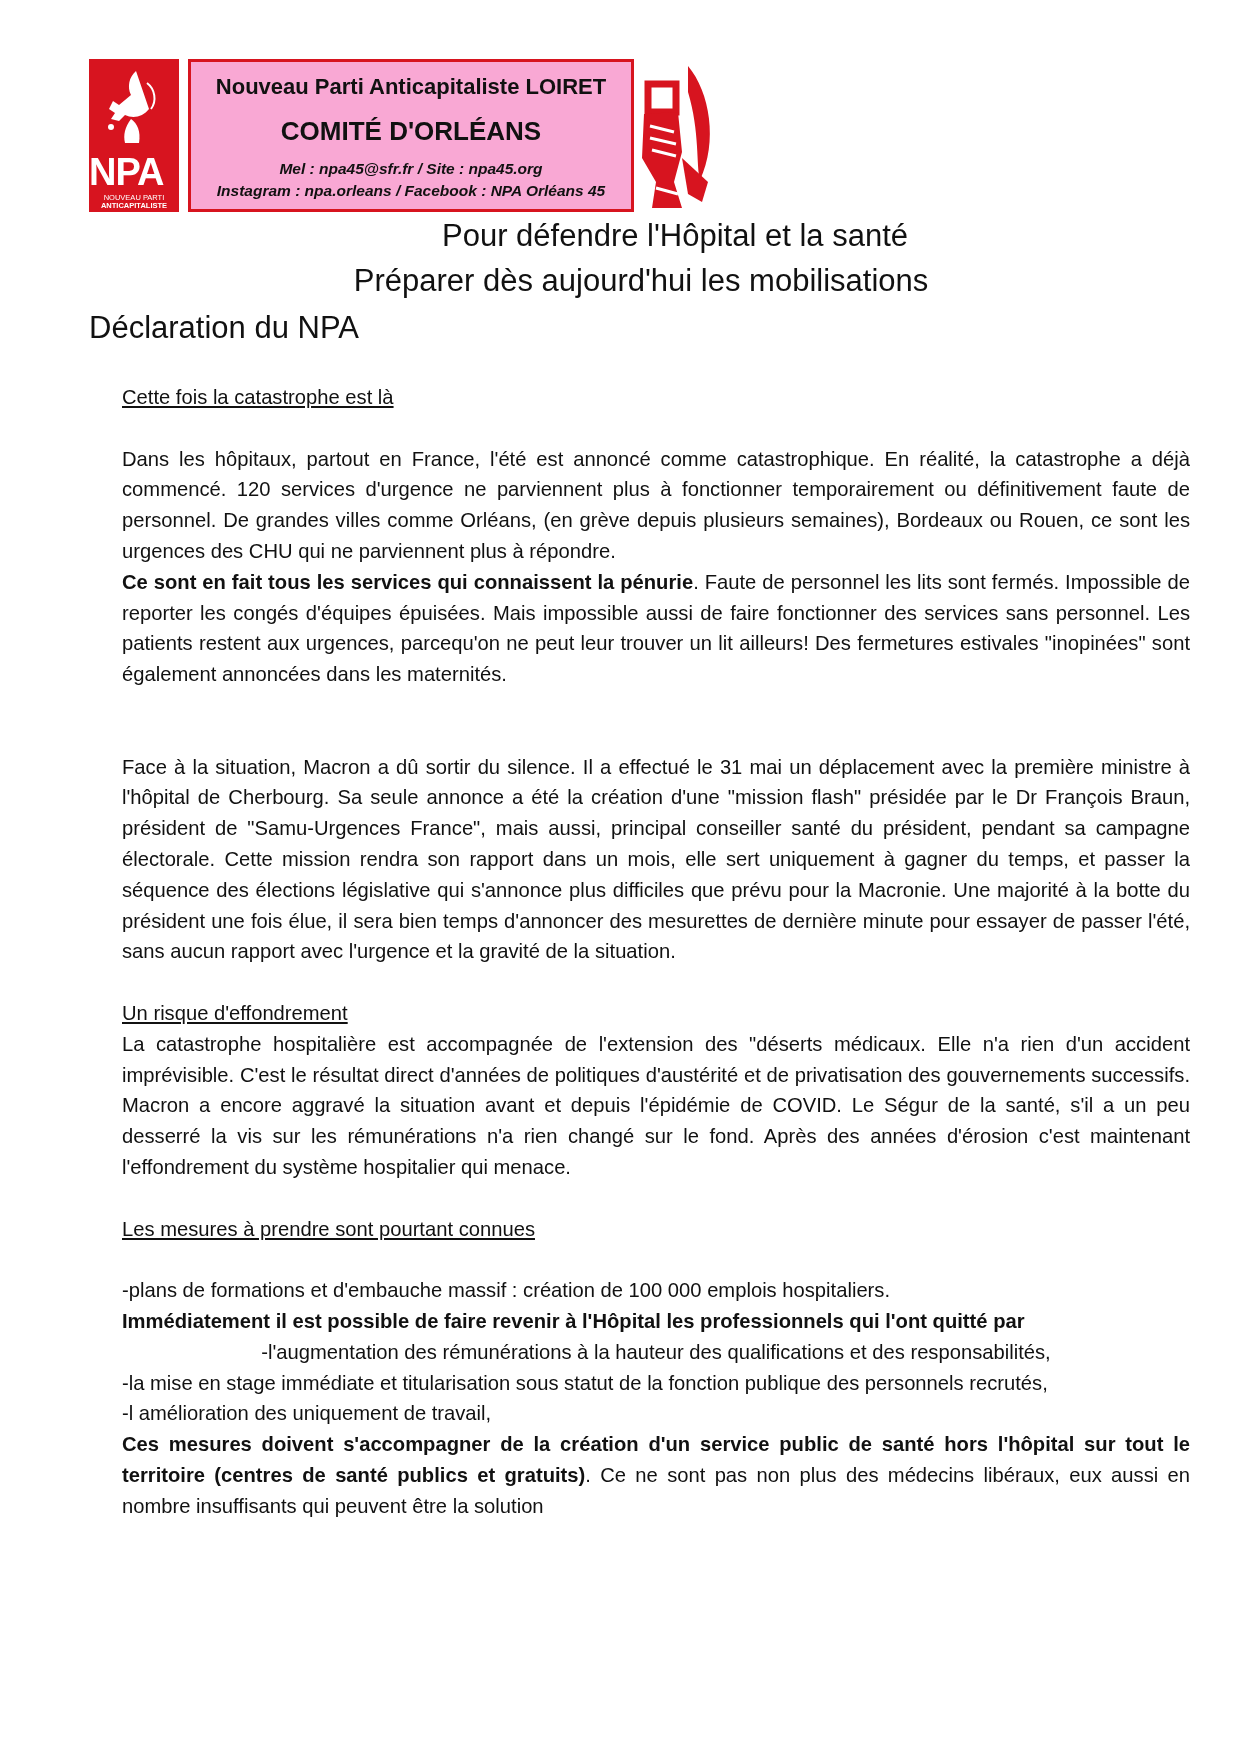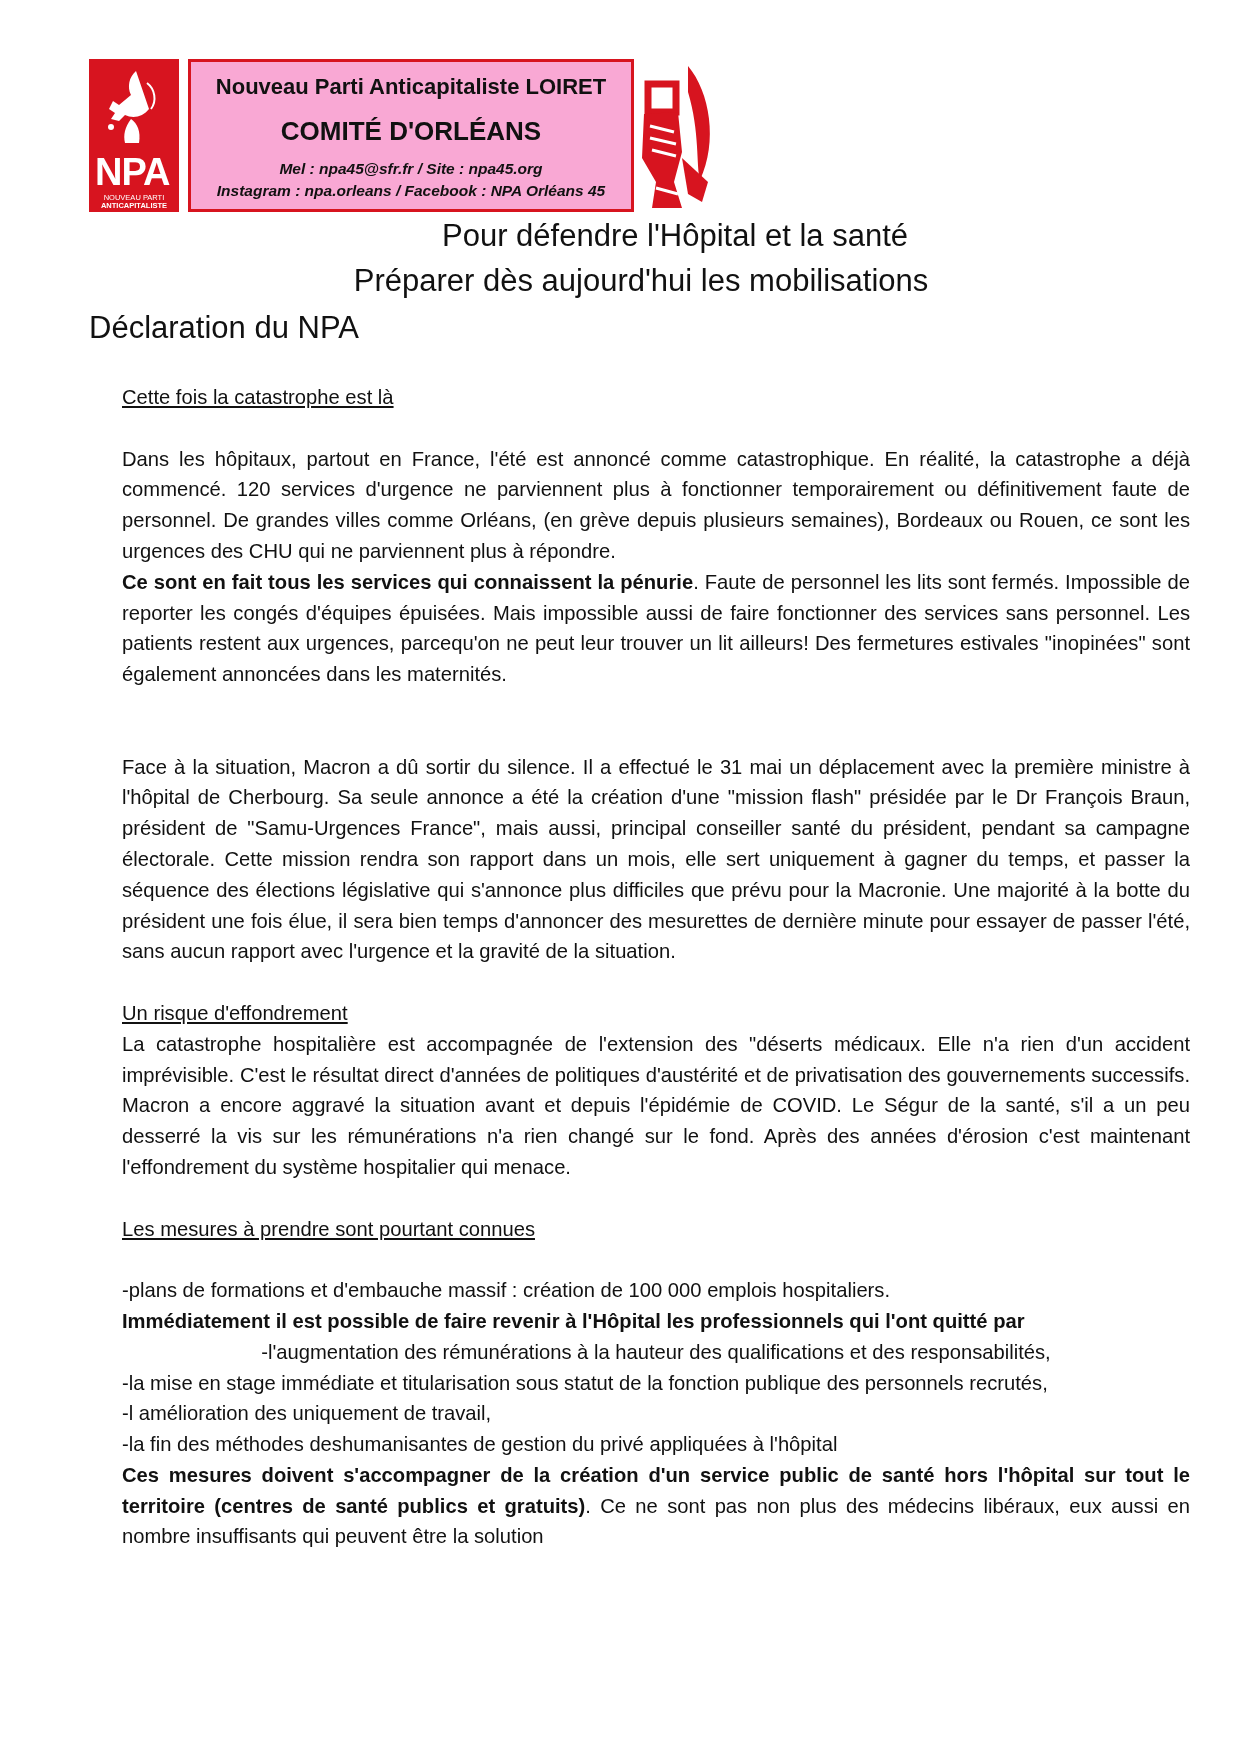--- a/index.html
+++ b/index.html
@@ -3,21 +3,21 @@
 <meta charset="utf-8">
 <style>
   html, body { margin: 0; padding: 0; background: #ffffff; }
   body { width: 1240px; height: 1754px; position: relative; overflow: hidden;
          font-family: "Liberation Sans", "DejaVu Sans", sans-serif; color: #111; }
   .page { position: absolute; left: 0; top: 0; width: 1240px; height: 1754px; }
 
   
   .npa-logo { position: absolute; left: 89px; top: 59px; width: 90px; height: 153px; background: #d7141f; }
   .npa-logo svg { position: absolute; left: 0; top: 0; }
-  .npa-logo .npa-word { position: absolute; left: 6px; width: 72px; top: 92px; text-align: center;
+  .npa-logo .npa-word { position: absolute; left: 0; width: 72px; top: 92px; text-align: center;
         color: #fff; font-weight: bold; font-size: 38px; letter-spacing: -1px; font-family: "Liberation Sans", sans-serif; }
   .npa-logo .npa-sub { position: absolute; left: 0; width: 90px; text-align: center; color: #fff;
         font-size: 7.5px; line-height: 8px; font-family: "Liberation Sans", sans-serif; }
   .npa-logo .sub1 { top: 135px; }
   .npa-logo .sub2 { top: 143px; font-weight: bold; }
 
   .header-box { position: absolute; left: 188px; top: 59px; width: 440px; height: 147px;
         border: 3px solid #d7141f; background: #f9a8d4; text-align: center; }
   .hb-line1 { position: absolute; left: 0; right: 0; top: 12px; font-weight: bold; font-size: 22px; }
   .hb-line2 { position: absolute; left: 0; right: 0; top: 54px; font-weight: bold; font-size: 26px; }
@@ -91,16 +91,15 @@
     <p>La catastrophe hospitalière est accompagnée de l'extension des "déserts médicaux. Elle n'a rien d'un accident imprévisible. C'est le résultat direct d'années de politiques d'austérité et de privatisation des gouvernements successifs. Macron a encore aggravé la situation avant et depuis l'épidémie de COVID. Le Ségur de la santé, s'il a un peu desserré la vis sur les rémunérations n'a rien changé sur le fond. Après des années d'érosion c'est maintenant l'effondrement du système hospitalier qui menace.</p>
     <div class="gap"></div>
 
     <p class="sec">Les mesures à prendre sont pourtant connues</p>
     <div class="gap"></div>
     <p style="text-align:left">-plans de formations et d'embauche massif : création de 100 000 emplois hospitaliers.</p>
     <p class="b" style="text-align:left">Immédiatement il est possible de faire revenir à l'Hôpital les professionnels qui l'ont quitté par</p>
     <p style="text-align:center">-l'augmentation des rémunérations à la hauteur des qualifications et des responsabilités,</p>
     <p style="text-align:left">-la mise en stage immédiate et titularisation sous statut de la fonction publique des personnels recrutés,</p>
     <p style="text-align:left">-l amélioration des uniquement de travail,</p>
-    <p style="text-align:left">-la fin des méthodes deshumanisantes de gestion du privé appliquées à l'hôpital</p>
     <p><span class="b">Ces mesures doivent s'accompagner de la création d'un service public de santé hors l'hôpital sur tout le territoire (centres de santé publics et gratuits)</span><span>. Ce ne sont pas non plus des médecins libéraux, eux aussi en nombre insuffisants qui peuvent être la solution</span></p>
   </div>
 </div>
 
 </body></html>

